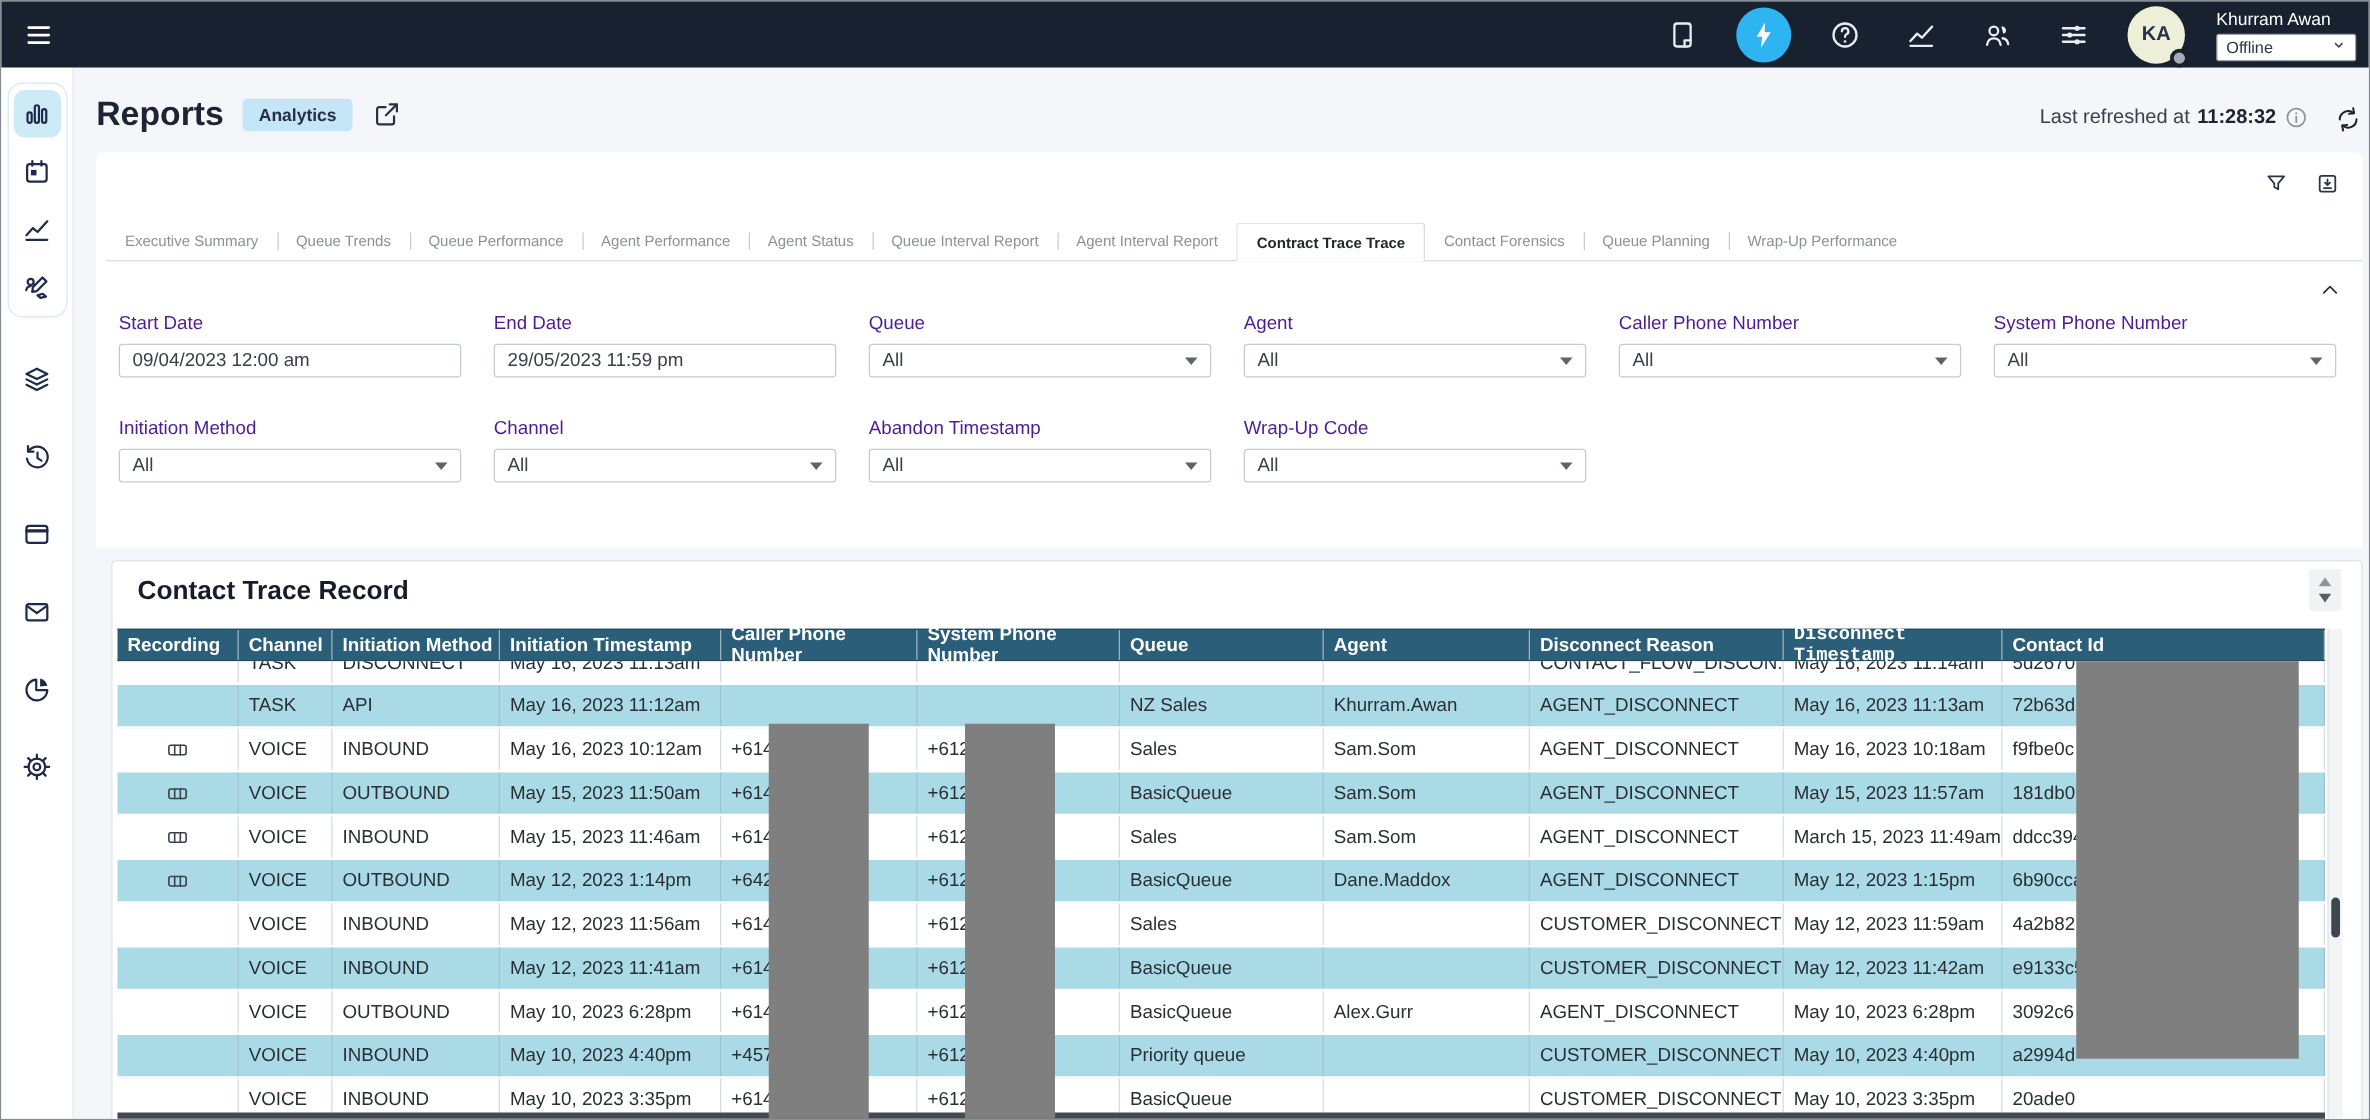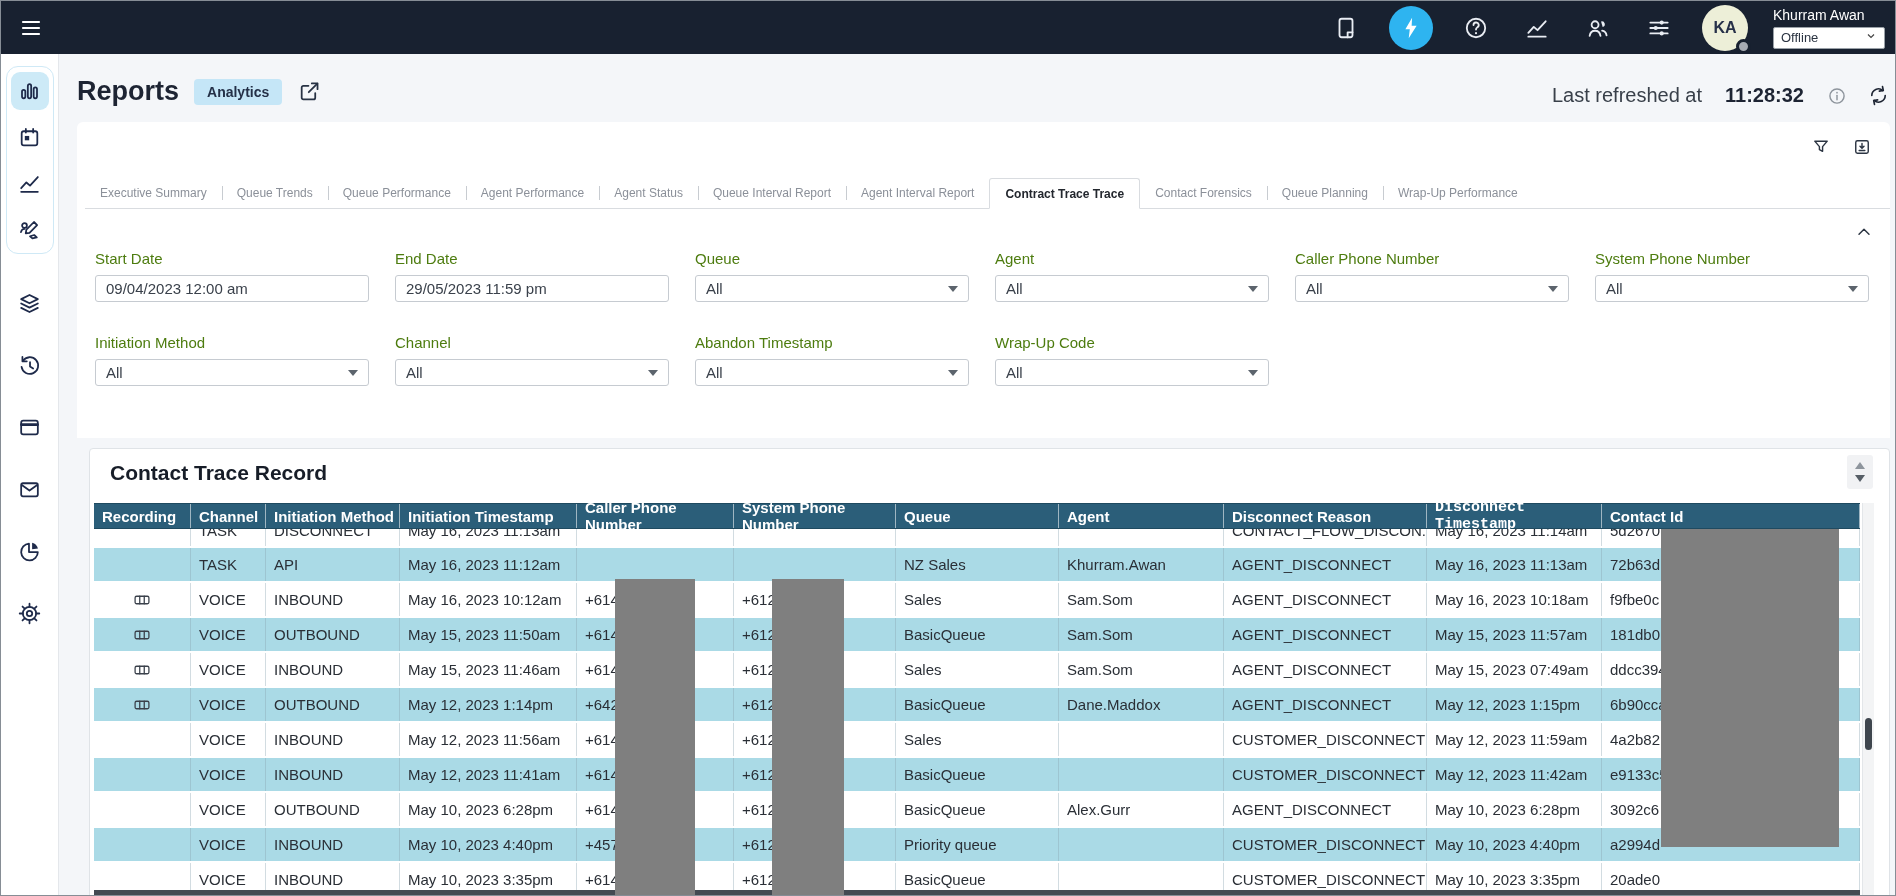--- a/index.html
+++ b/index.html
@@ -36,21 +36,21 @@
   .side-rest { display:flex; flex-direction:column; gap:24px; margin-top:30px; align-items:center; }
 
   
   .main { position:absolute; left:58px; top:53px; right:0; bottom:0; background:#f4f6f9; }
 
   .page-title-row { position:absolute; left:18px; top:22px; display:flex; align-items:center; gap:15px; z-index:5; }
   .page-title { font-size:27px; font-weight:bold; color:#1d2433; }
   .badge { background:#c5e6f7; color:#243047; font-size:14px; font-weight:bold; padding:5px 13px; border-radius:4px; }
   .external-btn { color:#273244; width:25px; height:25px; cursor:pointer; }
   .external-btn svg { width:25px; height:25px; }
-  .refresh-block { position:absolute; right:48px; top:30px; display:flex; align-items:center; gap:23px; font-size:20px; color:#39404a; z-index:5; }
+  .refresh-block { position:absolute; right:48px; top:30px; display:flex; align-items:center; gap:6px; font-size:16px; color:#39404a; z-index:5; }
   .refresh-time { font-weight:bold; color:#1d2433; }
   .info-btn { color:#8d949c; width:20px; height:20px; cursor:pointer; }
   .info-btn svg { width:20px; height:20px; }
   .sync-btn { position:absolute; right:5px; top:30px; width:23px; height:23px; color:#1d2433; cursor:pointer; z-index:5; }
   .sync-btn svg { width:23px; height:23px; }
 
   
   .card1 { position:absolute; left:18px; right:5px; top:68px; height:316px; background:#ffffff; border-radius:6px 6px 0 0; }
   .card-icons { position:absolute; top:15px; right:18px; display:flex; gap:21px; color:#2b3442; z-index:4; }
   .card-icons .cicon { width:20px; height:20px; cursor:pointer; }
@@ -60,21 +60,21 @@
   .tab { position:relative; height:30px; line-height:30px; padding:0 15px; font-size:12px; color:#8b9099; white-space:nowrap; cursor:pointer; }
   .tab + .tab::before { content:""; position:absolute; left:0; top:8px; width:1px; height:14px; background:#c8ccd1; }
   .tab.active { background:#fff; border:1px solid #d9dce0; border-bottom:1px solid #fff; border-radius:3px 3px 0 0; font-weight:bold; color:#23272e; margin-bottom:-1px; height:31px; }
   .tab.active::before, .tab.active + .tab::before { display:none; }
 
   .controls { position:absolute; left:0; right:0; top:88px; bottom:0; padding:14px 18px; }
   .controls-title { font-size:15px; color:#2b3442; }
   .collapse-btn { position:absolute; right:16px; top:12px; width:20px; height:20px; color:#2b3442; cursor:pointer; }
   .collapse-btn svg { width:20px; height:20px; }
   .filters { margin-top:26px; display:grid; grid-template-columns:repeat(6, 274px); column-gap:26px; row-gap:32px; }
-  .filter-label { font-size:15px; color:#4d7c0f; margin-bottom:8px; }
+  .filter-label { font-size:15px; color:#4c1d95; margin-bottom:8px; }
   .control-box { height:27px; border:1px solid #c6cbd1; border-radius:3px; background:#fff; display:flex; align-items:center; justify-content:space-between; padding:0 10px; font-size:15px; color:#3a414b; cursor:pointer; }
   .caret-down { width:0; height:0; border-left:5px solid transparent; border-right:5px solid transparent; border-top:6px solid #5c646d; }
 
   
   .card2 { position:absolute; left:30px; right:5px; top:394px; height:520px; background:#ffffff; border:1px solid #dfe3e7; border-radius:4px 4px 0 0; }
   .report-title { position:absolute; left:20px; top:12px; font-size:21px; font-weight:bold; color:#171d28; }
   .stepper { position:absolute; right:16px; top:6px; width:26px; height:34px; background:#f1f2f4; border-radius:3px; display:flex; flex-direction:column; align-items:center; justify-content:center; gap:6px; }
   .step-up { width:0; height:0; border-left:5px solid transparent; border-right:5px solid transparent; border-bottom:7px solid #8e959d; cursor:pointer; }
   .step-down { width:0; height:0; border-left:5px solid transparent; border-right:5px solid transparent; border-top:7px solid #565e66; cursor:pointer; }
 
@@ -471,21 +471,21 @@
               </svg>
             </div>
             <div class="t-cell" style="width: 75px;">VOICE</div>
             <div class="t-cell" style="width: 134px;">INBOUND</div>
             <div class="t-cell" style="width: 177px;">May 15, 2023 11:46am</div>
             <div class="t-cell" style="width: 157px;">+614</div>
             <div class="t-cell" style="width: 162px;">+612</div>
             <div class="t-cell" style="width: 163px;">Sales</div>
             <div class="t-cell" style="width: 165px;">Sam.Som</div>
             <div class="t-cell" style="width: 203px;">AGENT_DISCONNECT</div>
-            <div class="t-cell" style="width: 175px;">May 15, 2023 07:49am</div>
+            <div class="t-cell" style="width: 175px;">March 15, 2023 11:49am</div>
             <div class="t-cell" style="width: 258px;">ddcc394</div>
           </div>
           <div class="t-row alt">
             <div class="t-cell rec" style="width: 97px;">
               <svg class="ic" viewBox="0 0 24 24" fill="none" stroke="currentColor" stroke-width="1.7" stroke-linecap="round" stroke-linejoin="round">
                 <rect x="2.8" y="7" width="18.4" height="10" rx="2"></rect>
                 <path d="M9 7v10M15 7v10"></path>
               </svg>
             </div>
             <div class="t-cell" style="width: 75px;">VOICE</div>

